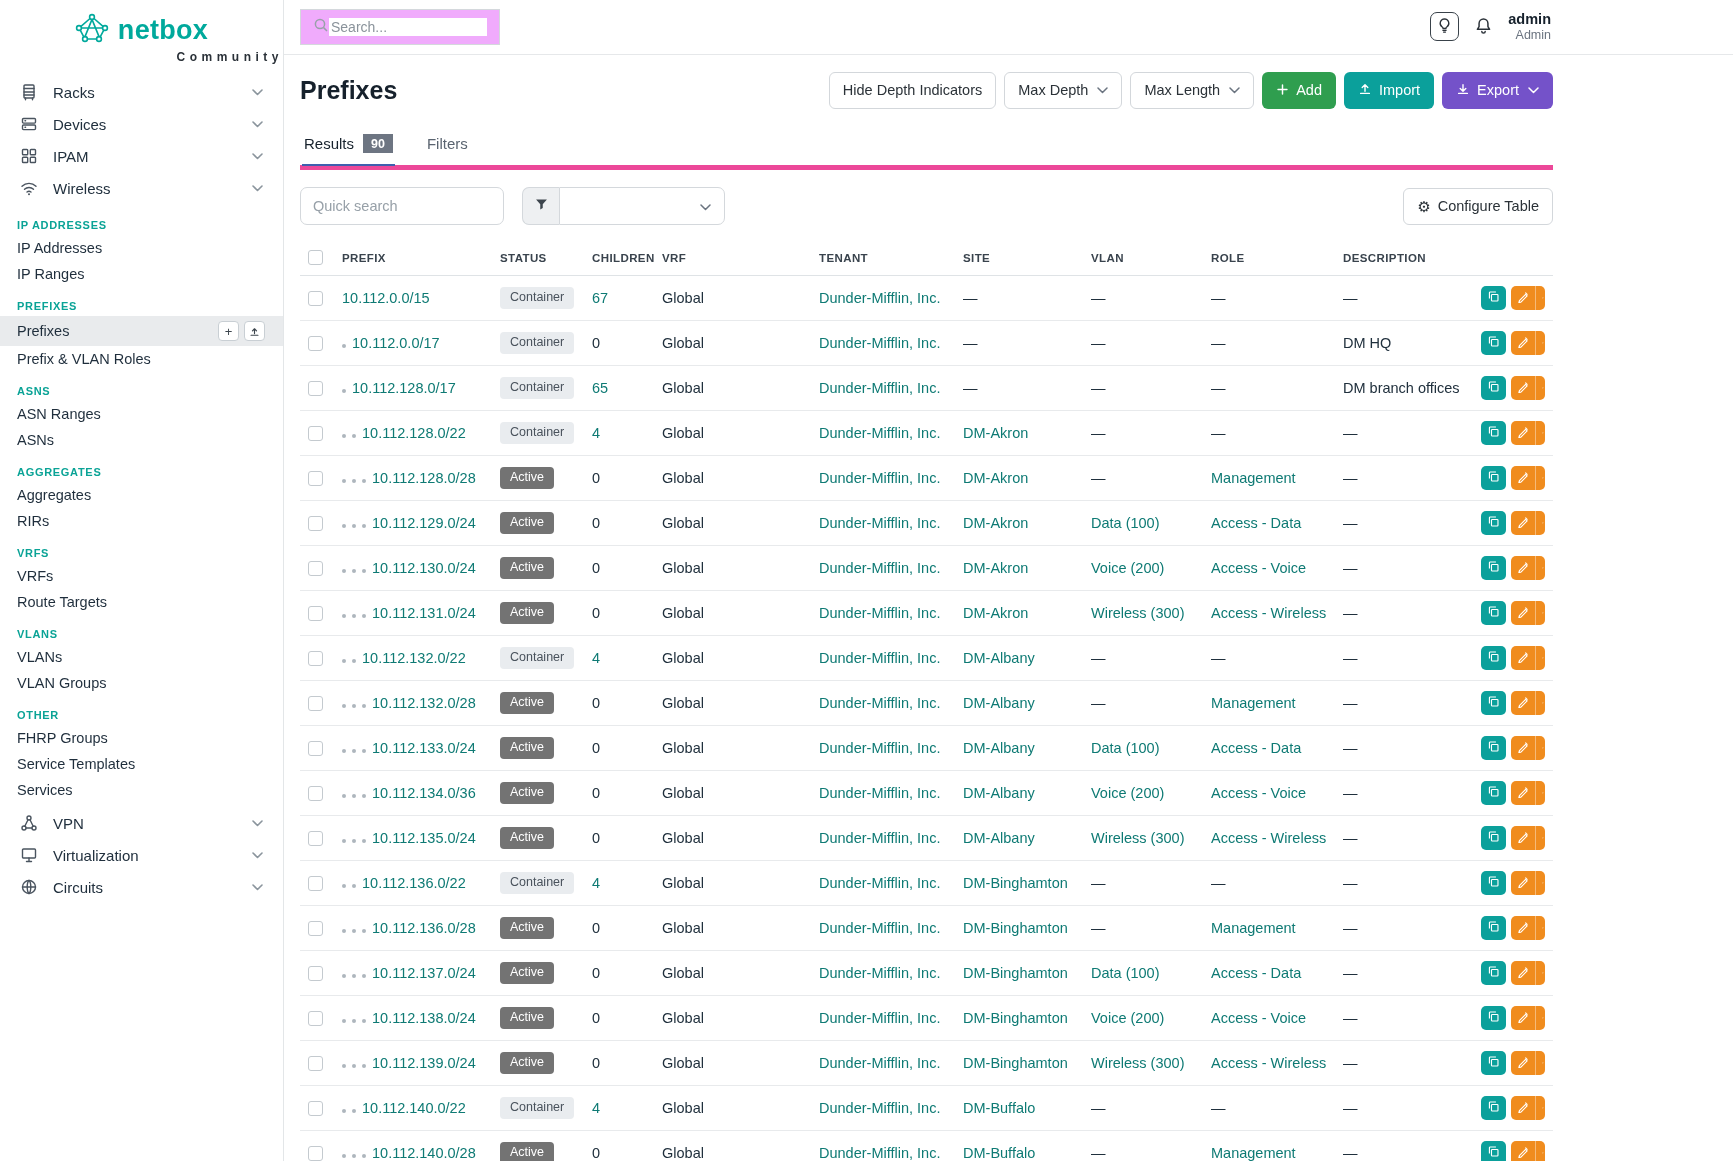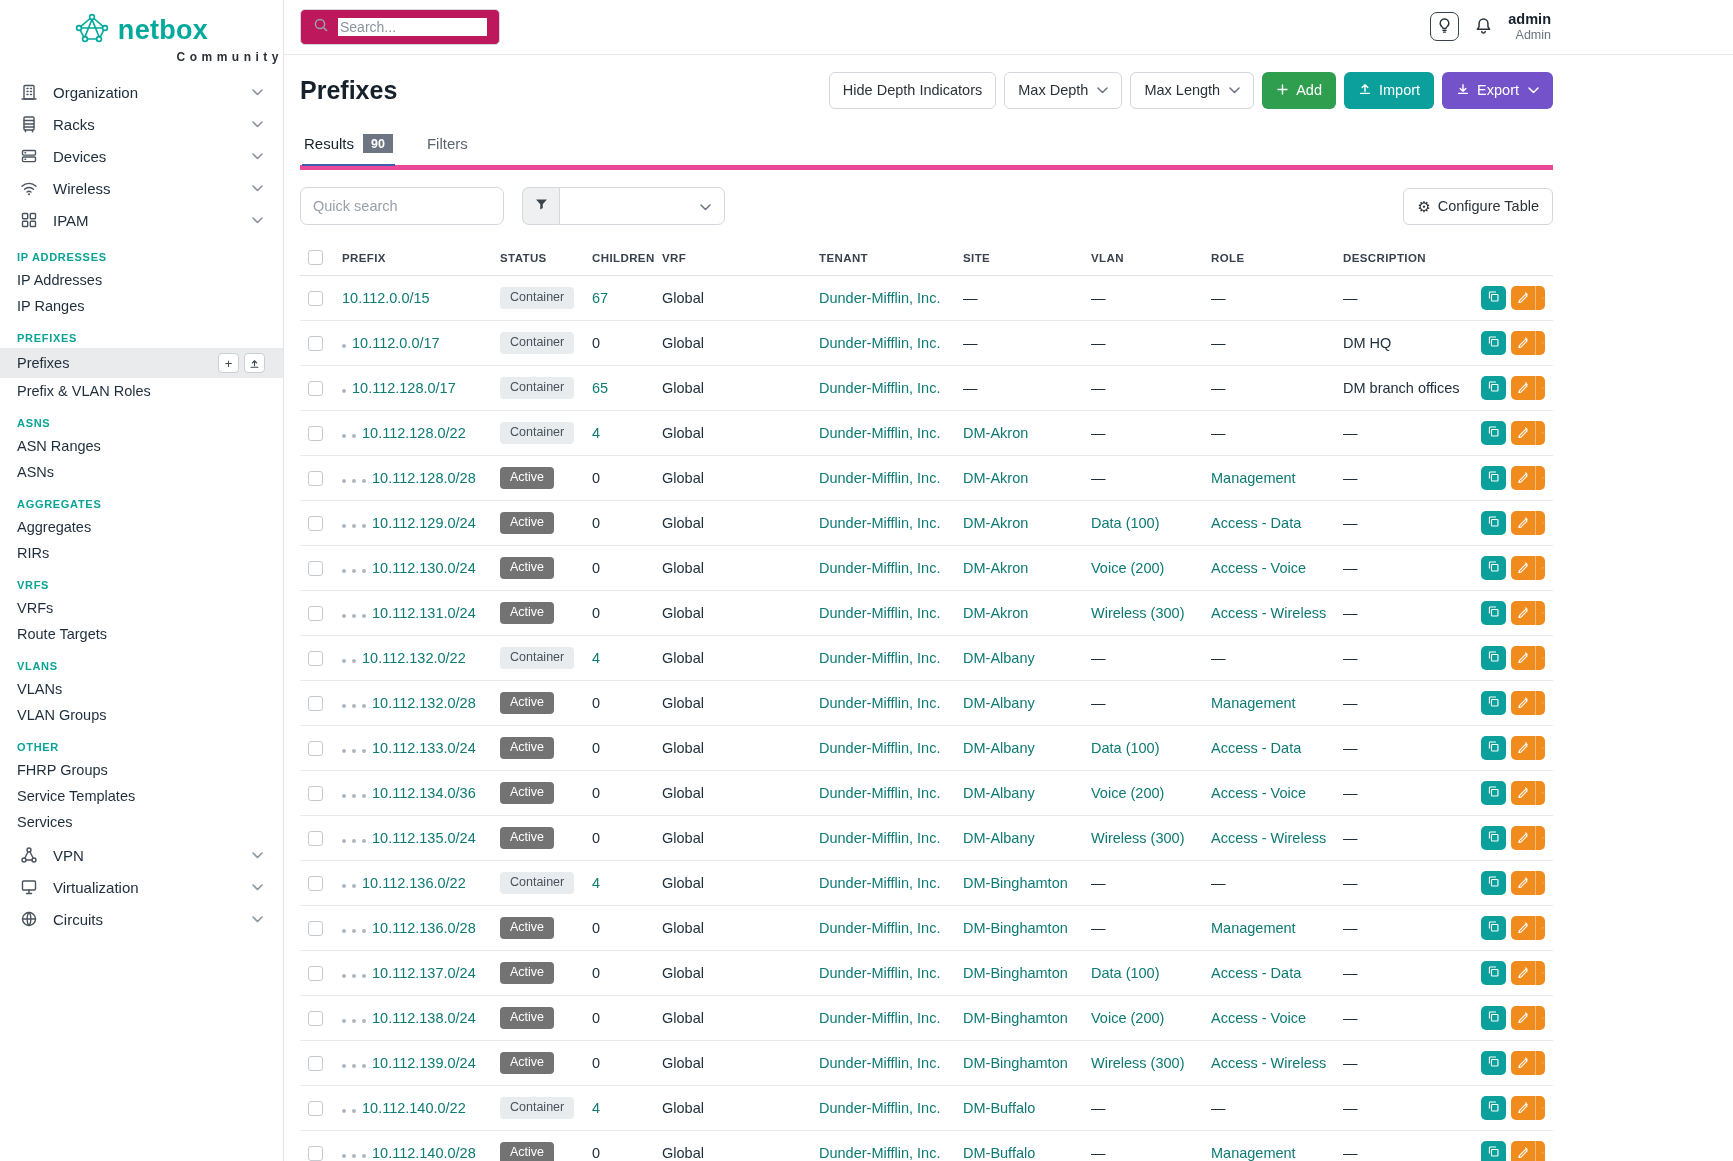--- a/index.html
+++ b/index.html
@@ -22,22 +22,22 @@
   .nav-section-title { padding:13px 17px 4px; font-size:11px; font-weight:700; color:#0aa396; letter-spacing:.7px; }
   .nav-sub-item { display:flex; align-items:center; padding:5px 10px 5px 17px; font-size:14.5px; color:#1f2e3c; cursor:pointer; }
   .nav-sub-item.active { background:#e9ebed; }
   .mini-wrap { margin-left:auto; display:flex; gap:5px; margin-right:8px; }
   .mini-btn { width:21px; height:20px; border:1px solid #c9cfd4; border-radius:4px; background:#fff;
     display:flex; align-items:center; justify-content:center; font-size:13px; color:#3c454d; cursor:pointer; line-height:1; }
 
   
   .main { flex:1; min-width:0; }
   .topbar { height:55px; display:flex; align-items:center; padding:0 182px 0 16px; border-bottom:1px solid #e6e8ea; }
-  .search-box { width:200px; height:36px; border:1px solid #d4d8dc; border-radius:5px; display:flex;
-    align-items:center; gap:9px; padding:0 12px; background:#be185d; }
+  .search-box { width:200px; height:36px; border:1px solid #d4d8dc; border-radius:0; display:flex;
+    align-items:center; padding:0 12px; background:#f0abfc; }
   .search-box input { border:none; outline:none; width:100%; font-size:14px; font-family:inherit; color:#374048; }
   .search-box input::placeholder { color:#8a939b; }
   .topbar-right { margin-left:auto; display:flex; align-items:center; gap:15px; }
   .icon-btn { background:#fff; border:none; padding:0; cursor:pointer; display:flex; align-items:center; justify-content:center; }
   .bulb-btn { width:29px; height:29px; border:1px solid #39424a; border-radius:7px; }
   .user-block { text-align:right; cursor:pointer; line-height:1.2; }
   .user-name { font-weight:700; font-size:14.5px; color:#16212c; }
   .user-role { font-size:12.5px; color:#6b7480; }
 
   
@@ -117,84 +117,70 @@
         </span>
         <span class="brand-name">netbox</span>
       </div>
       <div class="brand-sub">Community</div>
     </div>
     <nav>
       <div id="nav-top">
           <div class="nav-item">
             <span class="nicon">
               <svg width="18" height="18" viewBox="0 0 18 18" fill="none" stroke="#4a545f" stroke-width="1.4" stroke-linecap="round" stroke-linejoin="round">
-                <rect x="4" y="2.5" width="10" height="13.5" rx="1"></rect>
-                <path d="M7 5.5h1M10.5 5.5h1M7 8.5h1M10.5 8.5h1M7 11.5h1M10.5 11.5h1M2 16h14"></path>
-              </svg>
-            </span>
-            <span class="nlabel">Organization</span>
-            <span class="chev">
-              <svg width="11" height="7" viewBox="0 0 11 7" fill="none">
-                <path d="M1 1l4.5 4.5L10 1" stroke="#8b959d" stroke-width="1.6" stroke-linecap="round" stroke-linejoin="round"></path>
-              </svg>
-            </span>
-          </div>
-          <div class="nav-item">
-            <span class="nicon">
-              <svg width="18" height="18" viewBox="0 0 18 18" fill="none" stroke="#4a545f" stroke-width="1.4" stroke-linecap="round" stroke-linejoin="round">
                 <rect x="4" y="2" width="10" height="13" rx="1"></rect>
                 <path d="M4 5.5h10M4 9h10M4 12h10M5.5 15v1.8M12.5 15v1.8"></path>
               </svg>
             </span>
             <span class="nlabel">Racks</span>
             <span class="chev">
               <svg width="11" height="7" viewBox="0 0 11 7" fill="none">
                 <path d="M1 1l4.5 4.5L10 1" stroke="#8b959d" stroke-width="1.6" stroke-linecap="round" stroke-linejoin="round"></path>
               </svg>
             </span>
           </div>
           <div class="nav-item">
             <span class="nicon">
               <svg width="18" height="18" viewBox="0 0 18 18" fill="none" stroke="#4a545f" stroke-width="1.4" stroke-linecap="round" stroke-linejoin="round">
                 <rect x="2.5" y="3.5" width="13" height="4.6" rx="1"></rect>
                 <rect x="2.5" y="10" width="13" height="4.6" rx="1"></rect>
                 <path d="M5 5.8h.6M5 12.3h.6"></path>
               </svg>
             </span>
             <span class="nlabel">Devices</span>
-            <span class="chev">
-              <svg width="11" height="7" viewBox="0 0 11 7" fill="none">
-                <path d="M1 1l4.5 4.5L10 1" stroke="#8b959d" stroke-width="1.6" stroke-linecap="round" stroke-linejoin="round"></path>
-              </svg>
-            </span>
-          </div>
-          <div class="nav-item">
-            <span class="nicon">
-              <svg width="18" height="18" viewBox="0 0 18 18" fill="none" stroke="#4a545f" stroke-width="1.4" stroke-linecap="round" stroke-linejoin="round">
-                <path d="M2 7.2a10 10 0 0 1 14 0M4.5 10.2a6.6 6.6 0 0 1 9 0M7 13a3.2 3.2 0 0 1 4 0"></path>
-                <circle cx="9" cy="15.2" r="1" fill="#4a545f" stroke="none"></circle>
-              </svg>
-            </span>
-            <span class="nlabel">Wireless</span>
             <span class="chev">
               <svg width="11" height="7" viewBox="0 0 11 7" fill="none">
                 <path d="M1 1l4.5 4.5L10 1" stroke="#8b959d" stroke-width="1.6" stroke-linecap="round" stroke-linejoin="round"></path>
               </svg>
             </span>
           </div>
           <div class="nav-item">
             <span class="nicon">
               <svg width="18" height="18" viewBox="0 0 18 18" fill="none" stroke="#4a545f" stroke-width="1.4" stroke-linecap="round" stroke-linejoin="round">
                 <rect x="2.5" y="2.5" width="5.2" height="5.2" rx=".8"></rect>
                 <rect x="10.3" y="2.5" width="5.2" height="5.2" rx=".8"></rect>
                 <rect x="2.5" y="10.3" width="5.2" height="5.2" rx=".8"></rect>
                 <rect x="10.3" y="10.3" width="5.2" height="5.2" rx=".8"></rect>
               </svg>
             </span>
             <span class="nlabel">IPAM</span>
+            <span class="chev">
+              <svg width="11" height="7" viewBox="0 0 11 7" fill="none">
+                <path d="M1 1l4.5 4.5L10 1" stroke="#8b959d" stroke-width="1.6" stroke-linecap="round" stroke-linejoin="round"></path>
+              </svg>
+            </span>
+          </div>
+          <div class="nav-item">
+            <span class="nicon">
+              <svg width="18" height="18" viewBox="0 0 18 18" fill="none" stroke="#4a545f" stroke-width="1.4" stroke-linecap="round" stroke-linejoin="round">
+                <path d="M2 7.2a10 10 0 0 1 14 0M4.5 10.2a6.6 6.6 0 0 1 9 0M7 13a3.2 3.2 0 0 1 4 0"></path>
+                <circle cx="9" cy="15.2" r="1" fill="#4a545f" stroke="none"></circle>
+              </svg>
+            </span>
+            <span class="nlabel">Wireless</span>
             <span class="chev">
               <svg width="11" height="7" viewBox="0 0 11 7" fill="none">
                 <path d="M1 1l4.5 4.5L10 1" stroke="#8b959d" stroke-width="1.6" stroke-linecap="round" stroke-linejoin="round"></path>
               </svg>
             </span>
           </div>
         </div>
       <div class="nav-sections" id="nav-sections">
           <div class="nav-section-title">IP ADDRESSES</div>
           <div class="nav-sub-item">

